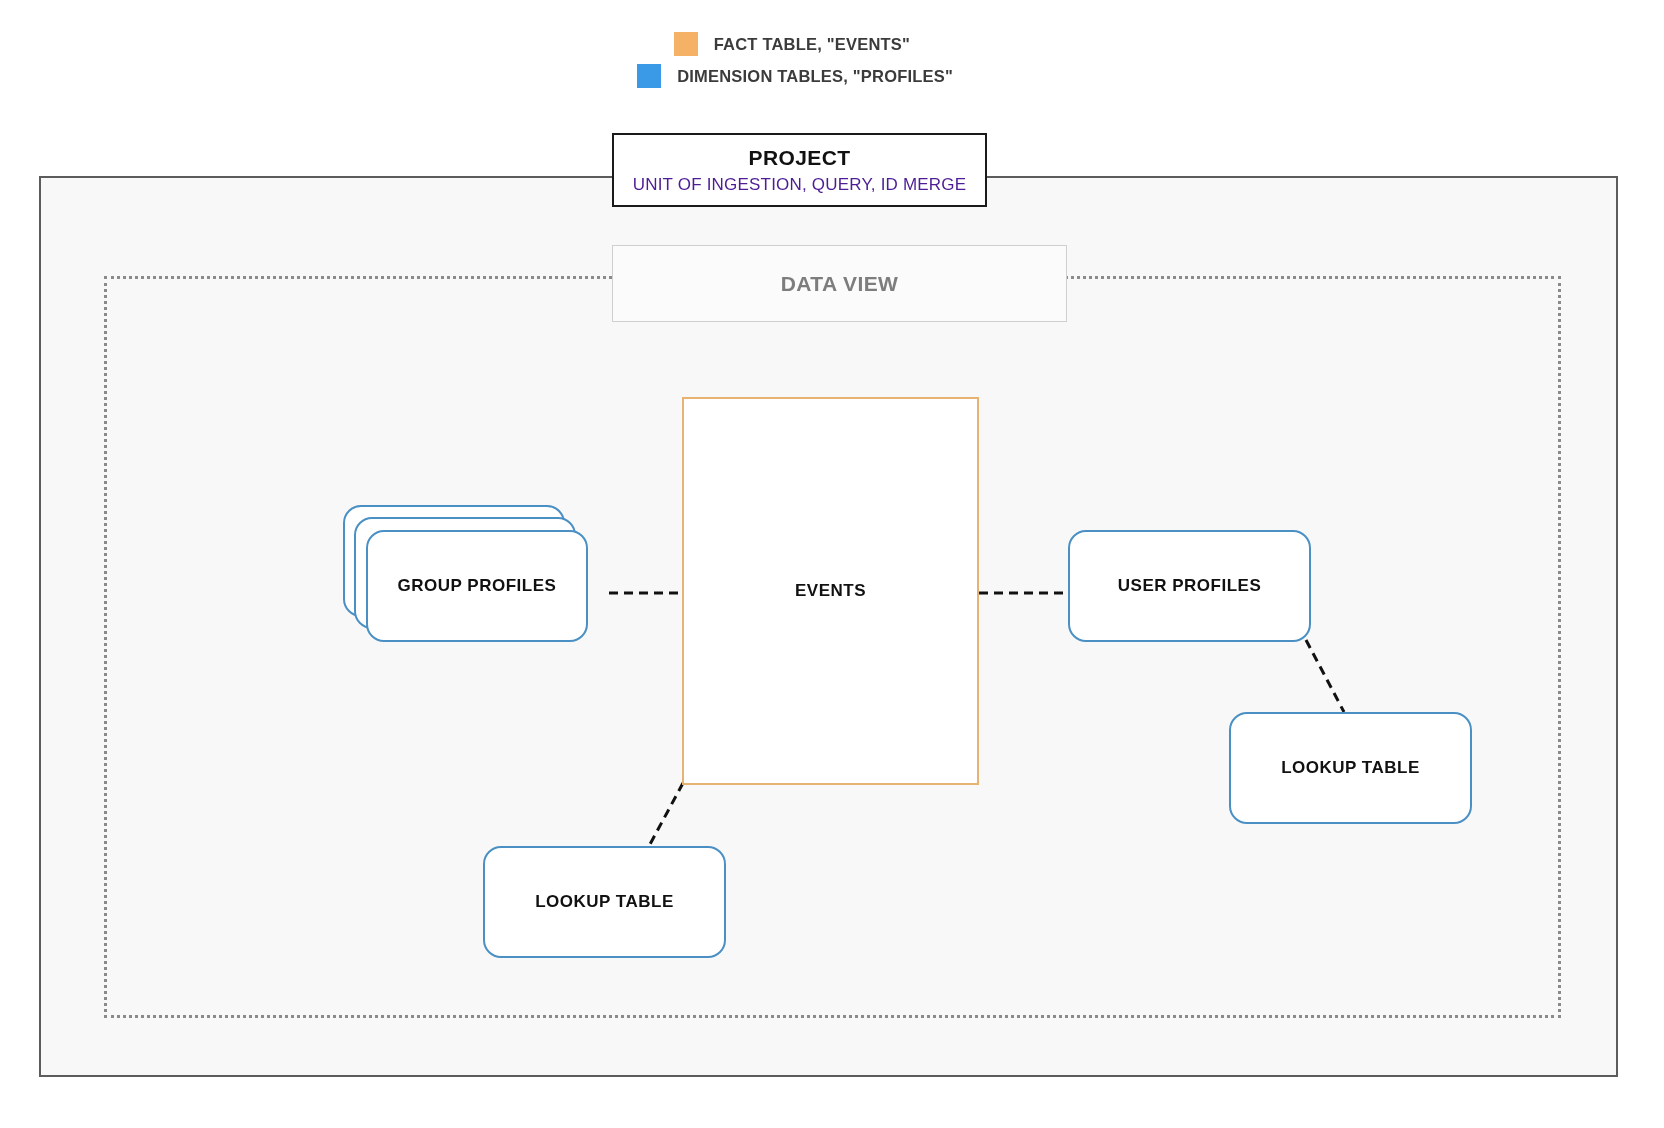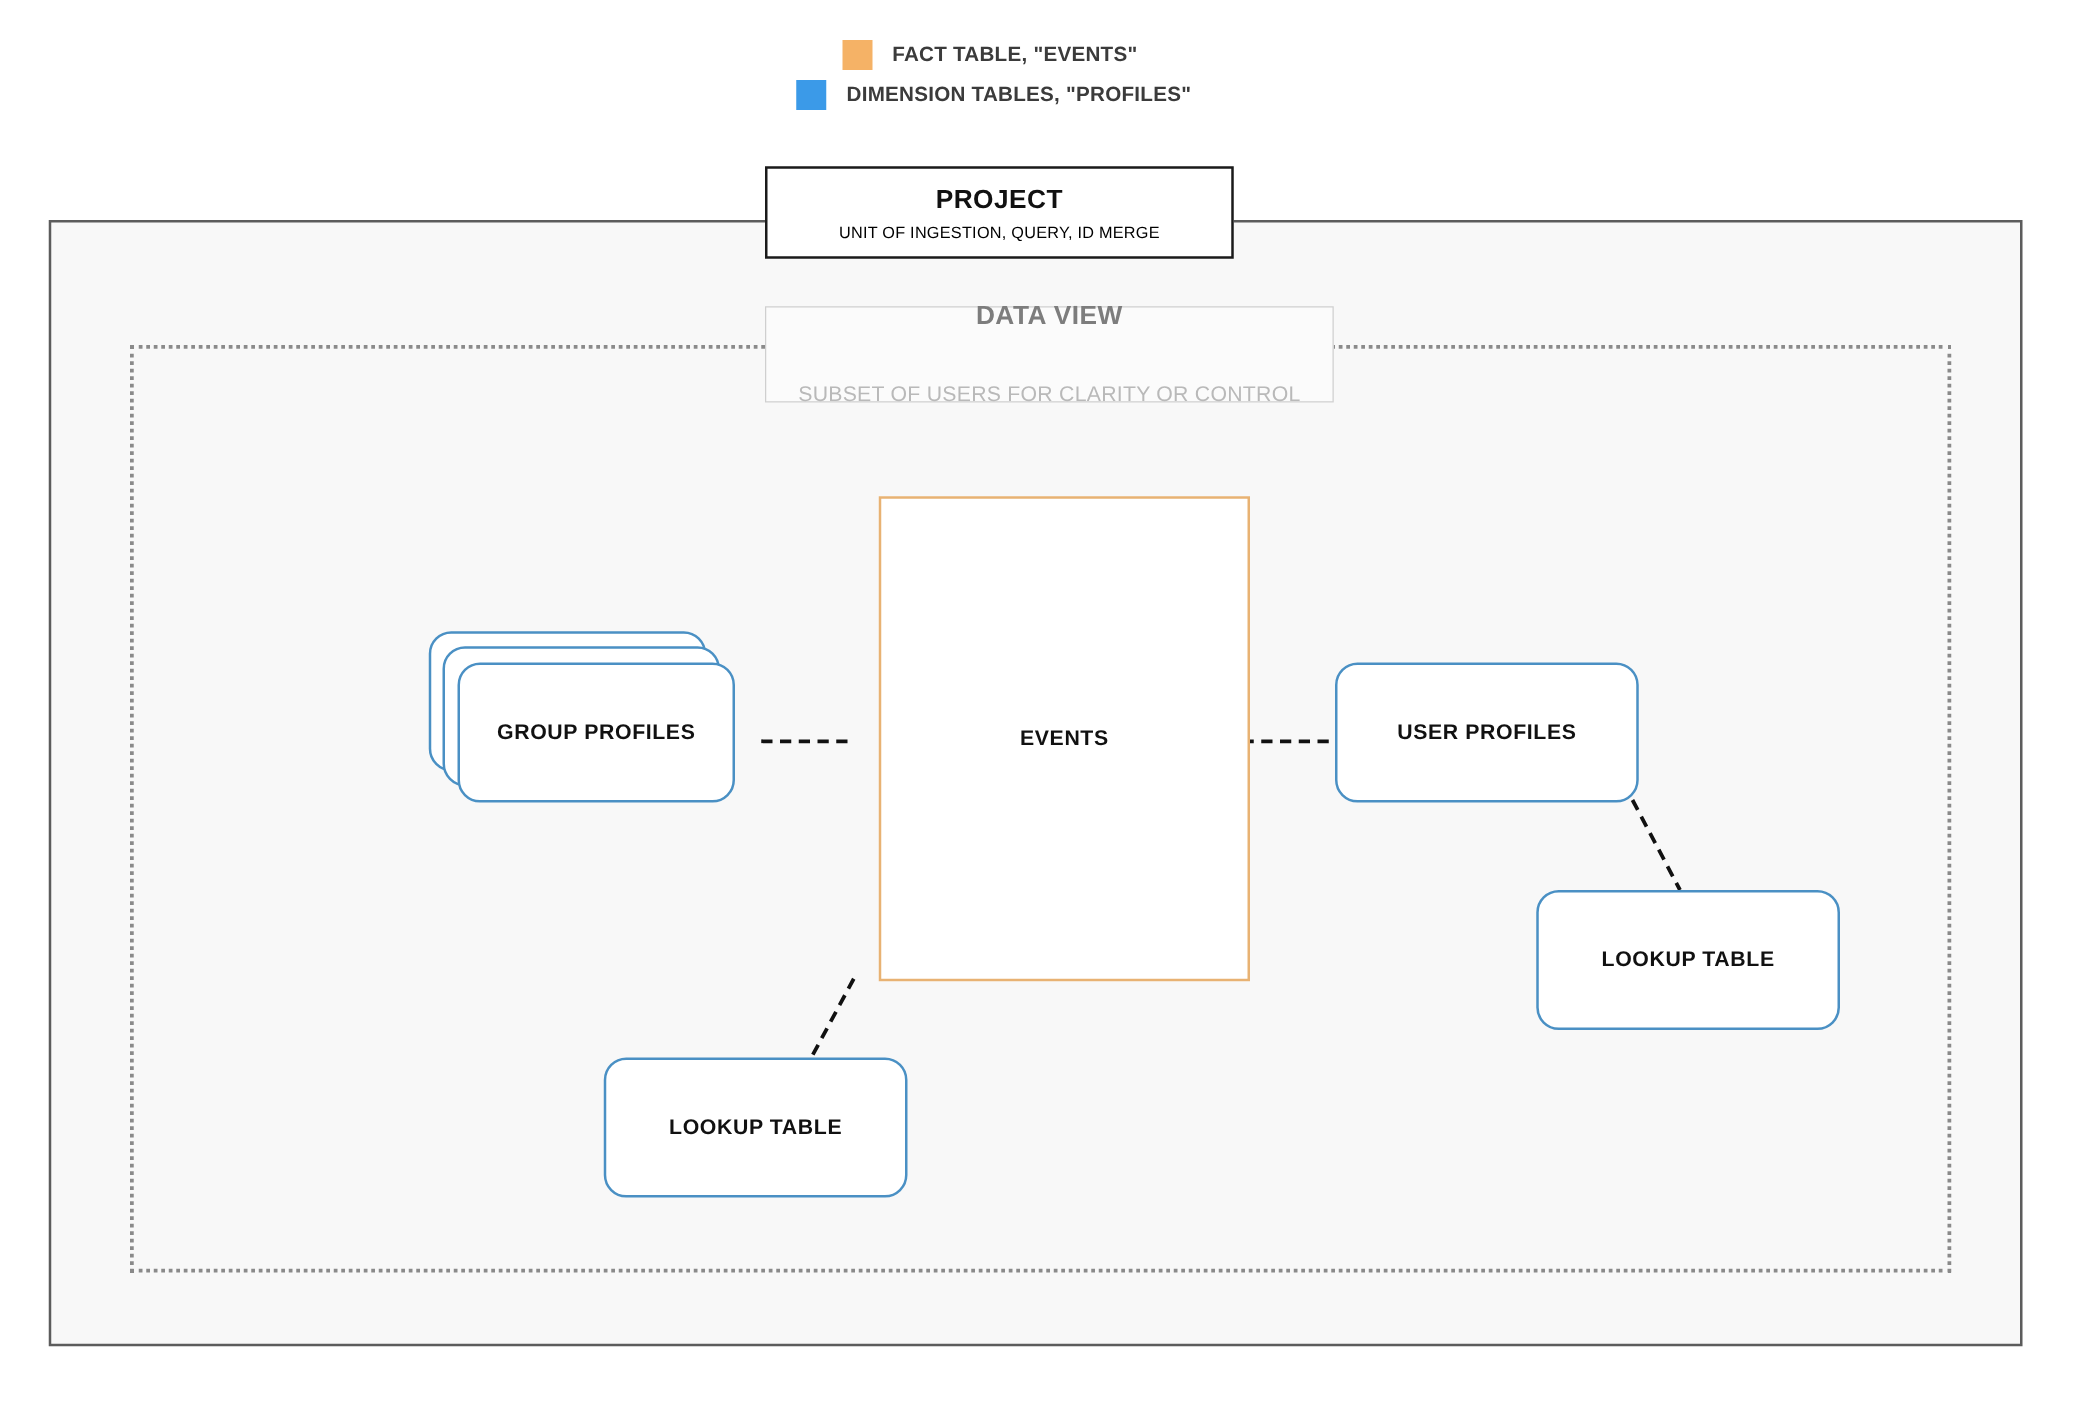--- a/index.html
+++ b/index.html
@@ -89,23 +89,23 @@
     z-index: 6;
   }
   #project-title {
     font-size: 21px;
     font-weight: bold;
     color: #111111;
     letter-spacing: 0.4px;
     line-height: 1.25;
   }
   #project-subtitle {
-    font-size: 13px;
+    font-size: 17px;
     font-weight: normal;
-    color: #000000;
+    color: #4c1d95;
     letter-spacing: 0.2px;
     margin-top: 4px;
   }
 
   #dataview-box {
     position: absolute;
     left: 612px;
     top: 245px;
     width: 455px;
     height: 77px;
@@ -163,21 +163,20 @@
   }
 
   
   #events-node {
     left: 682px;
     top: 397px;
     width: 297px;
     height: 388px;
     border: 2px solid #e8b273;
     border-radius: 0;
-    margin-left: 21px;
   }
 
   
   .dim-node {
     border: 2.5px solid #4a90c4;
     border-radius: 18px;
   }
 
   
   #group-profiles-stack {
@@ -254,21 +253,20 @@
   <line x1="683" y1="783" x2="648" y2="848" stroke="#111111" stroke-width="3" stroke-dasharray="9,6"></line>
 </svg>
 
 <div id="project-box" style="border-color: rgb(26, 26, 26);">
   <div id="project-title">PROJECT</div>
   <div id="project-subtitle">UNIT OF INGESTION, QUERY, ID MERGE</div>
 </div>
 
 <div id="dataview-box" style="border-color: rgb(207, 207, 207);">
   <div id="dataview-title">DATA VIEW</div>
-  <div id="dataview-subtitle">SUBSET OF USERS FOR CLARITY OR CONTROL</div>
 </div>
 
 <div class="node" id="events-node" style="border-color: rgb(232, 178, 115);">
   <span class="node-label">EVENTS</span>
 </div>
 
 <div id="group-profiles-stack">
   <div class="stack-card" id="group-profiles-card-back" style="border-color: rgb(74, 144, 196);"></div>
   <div class="stack-card" id="group-profiles-card-middle" style="border-color: rgb(74, 144, 196);"></div>
   <div class="stack-card" id="group-profiles-card-front" style="border-color: rgb(74, 144, 196);">

